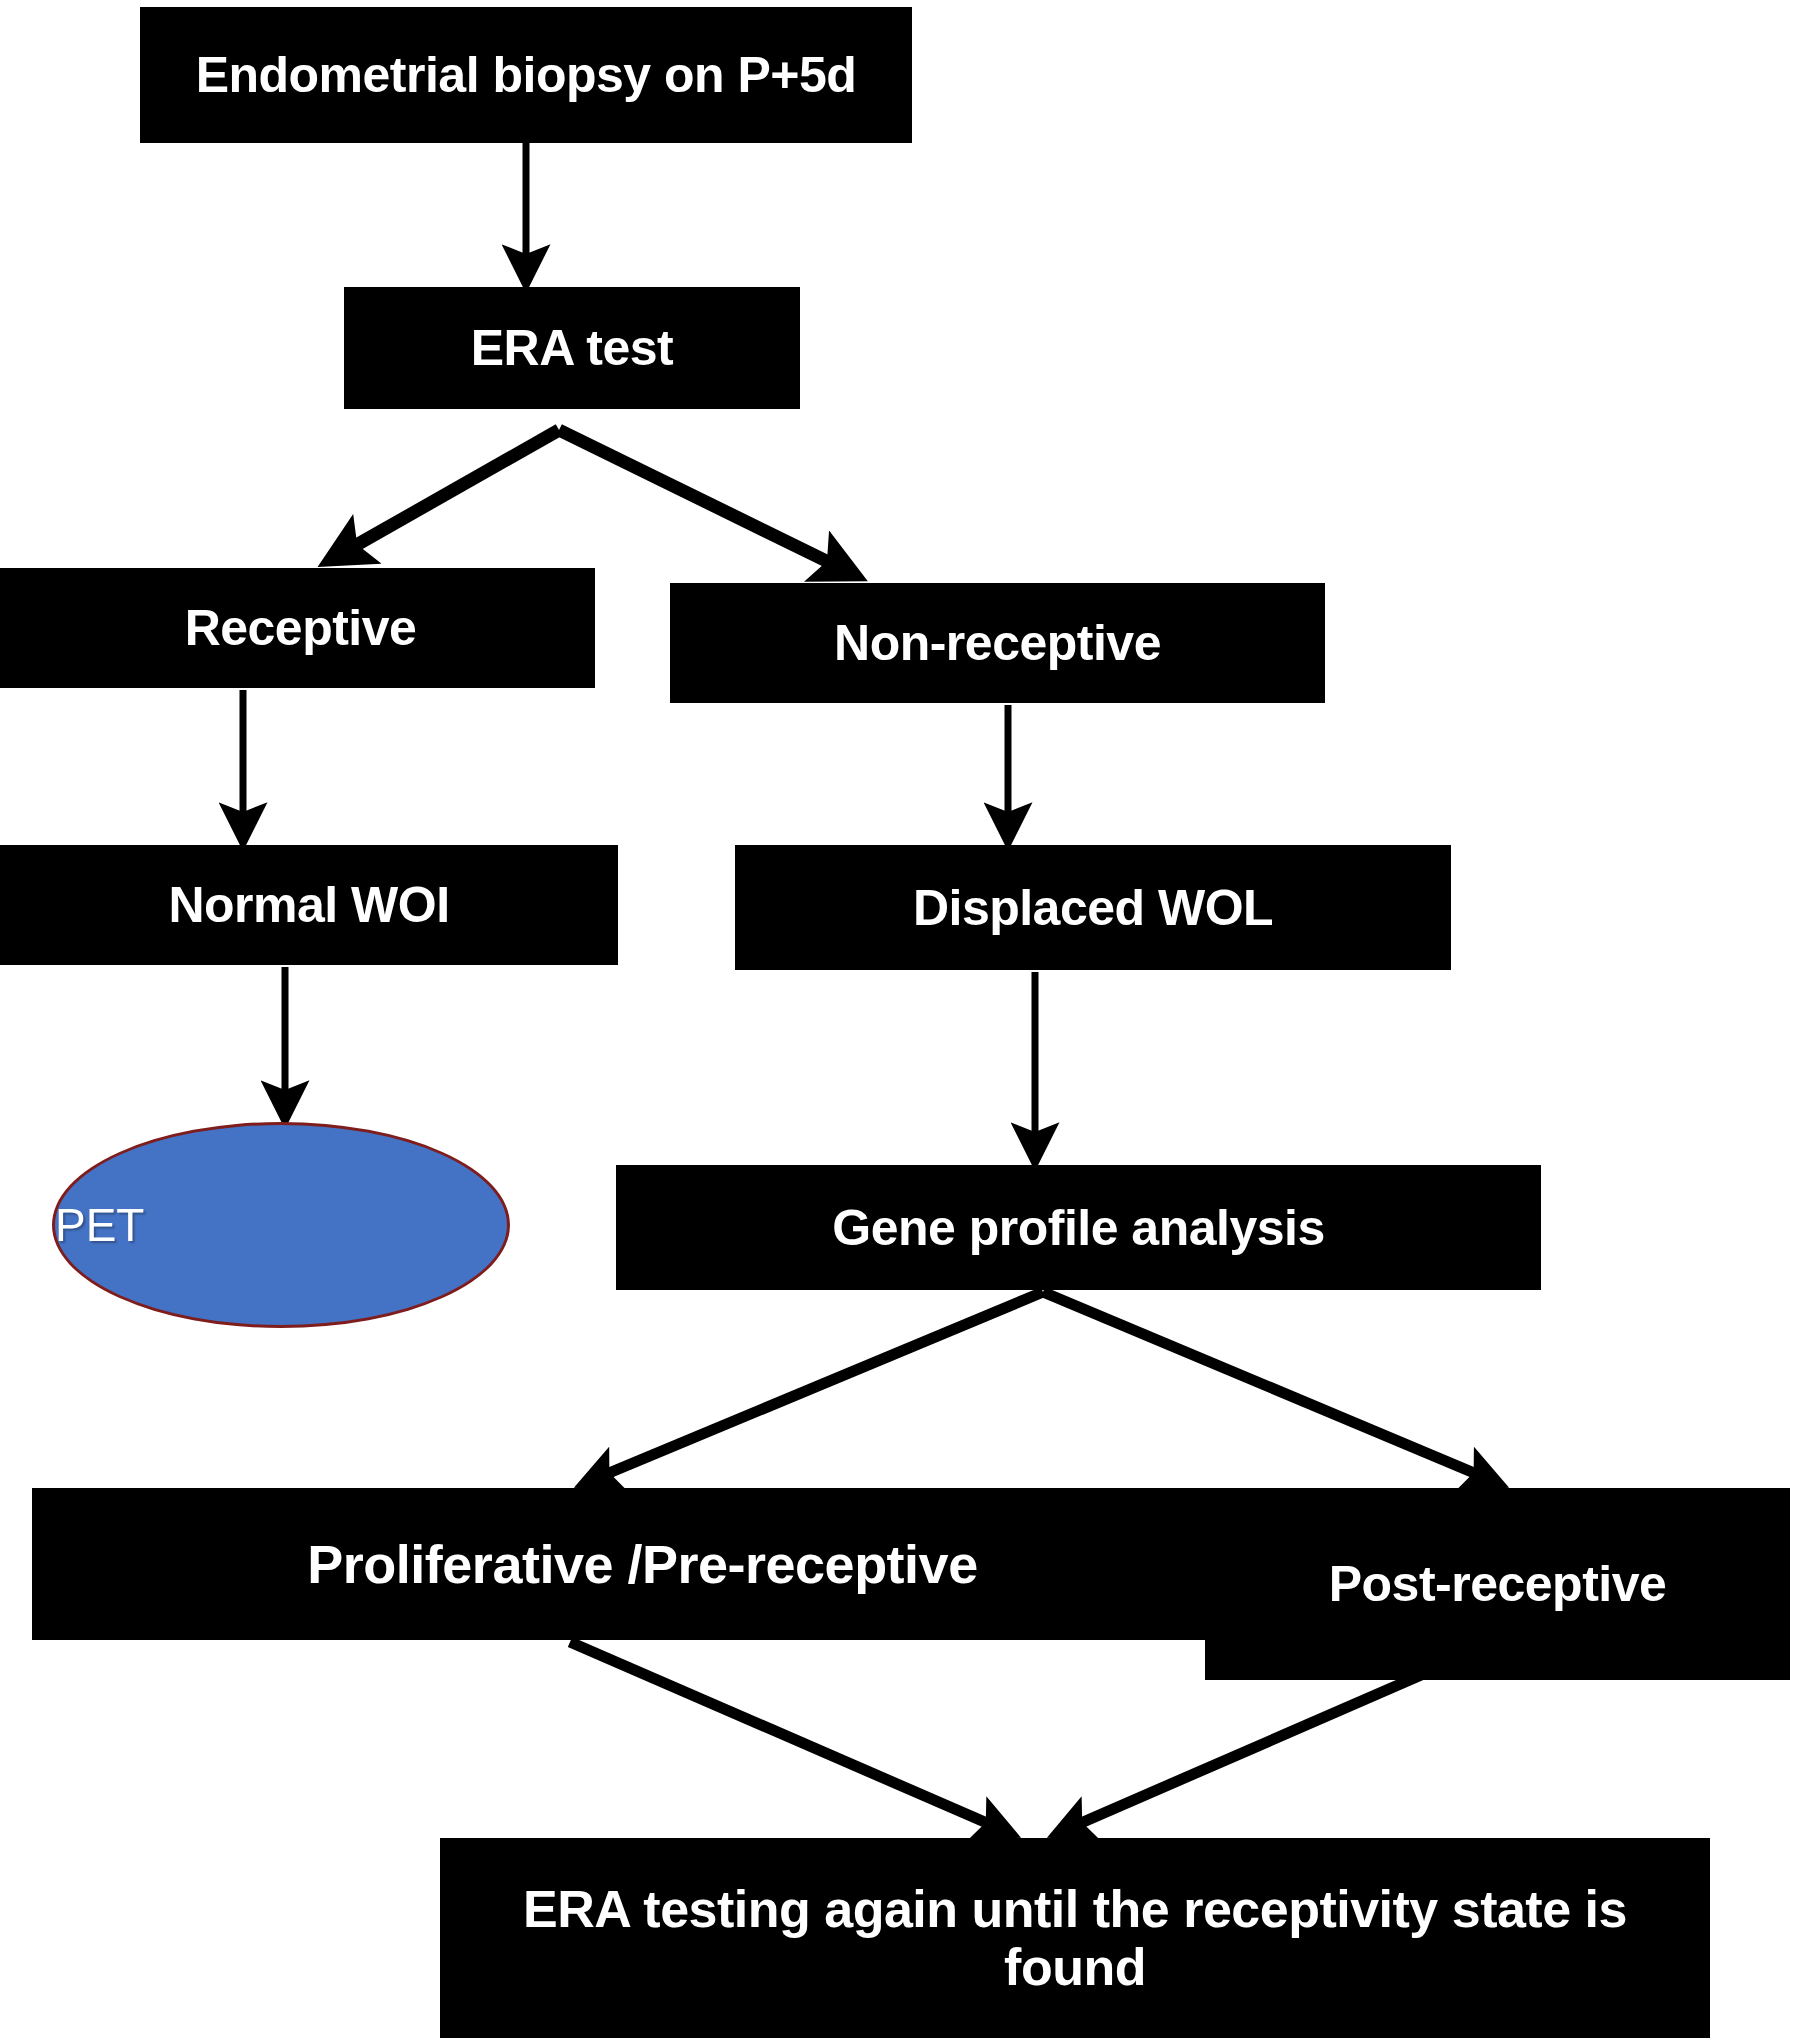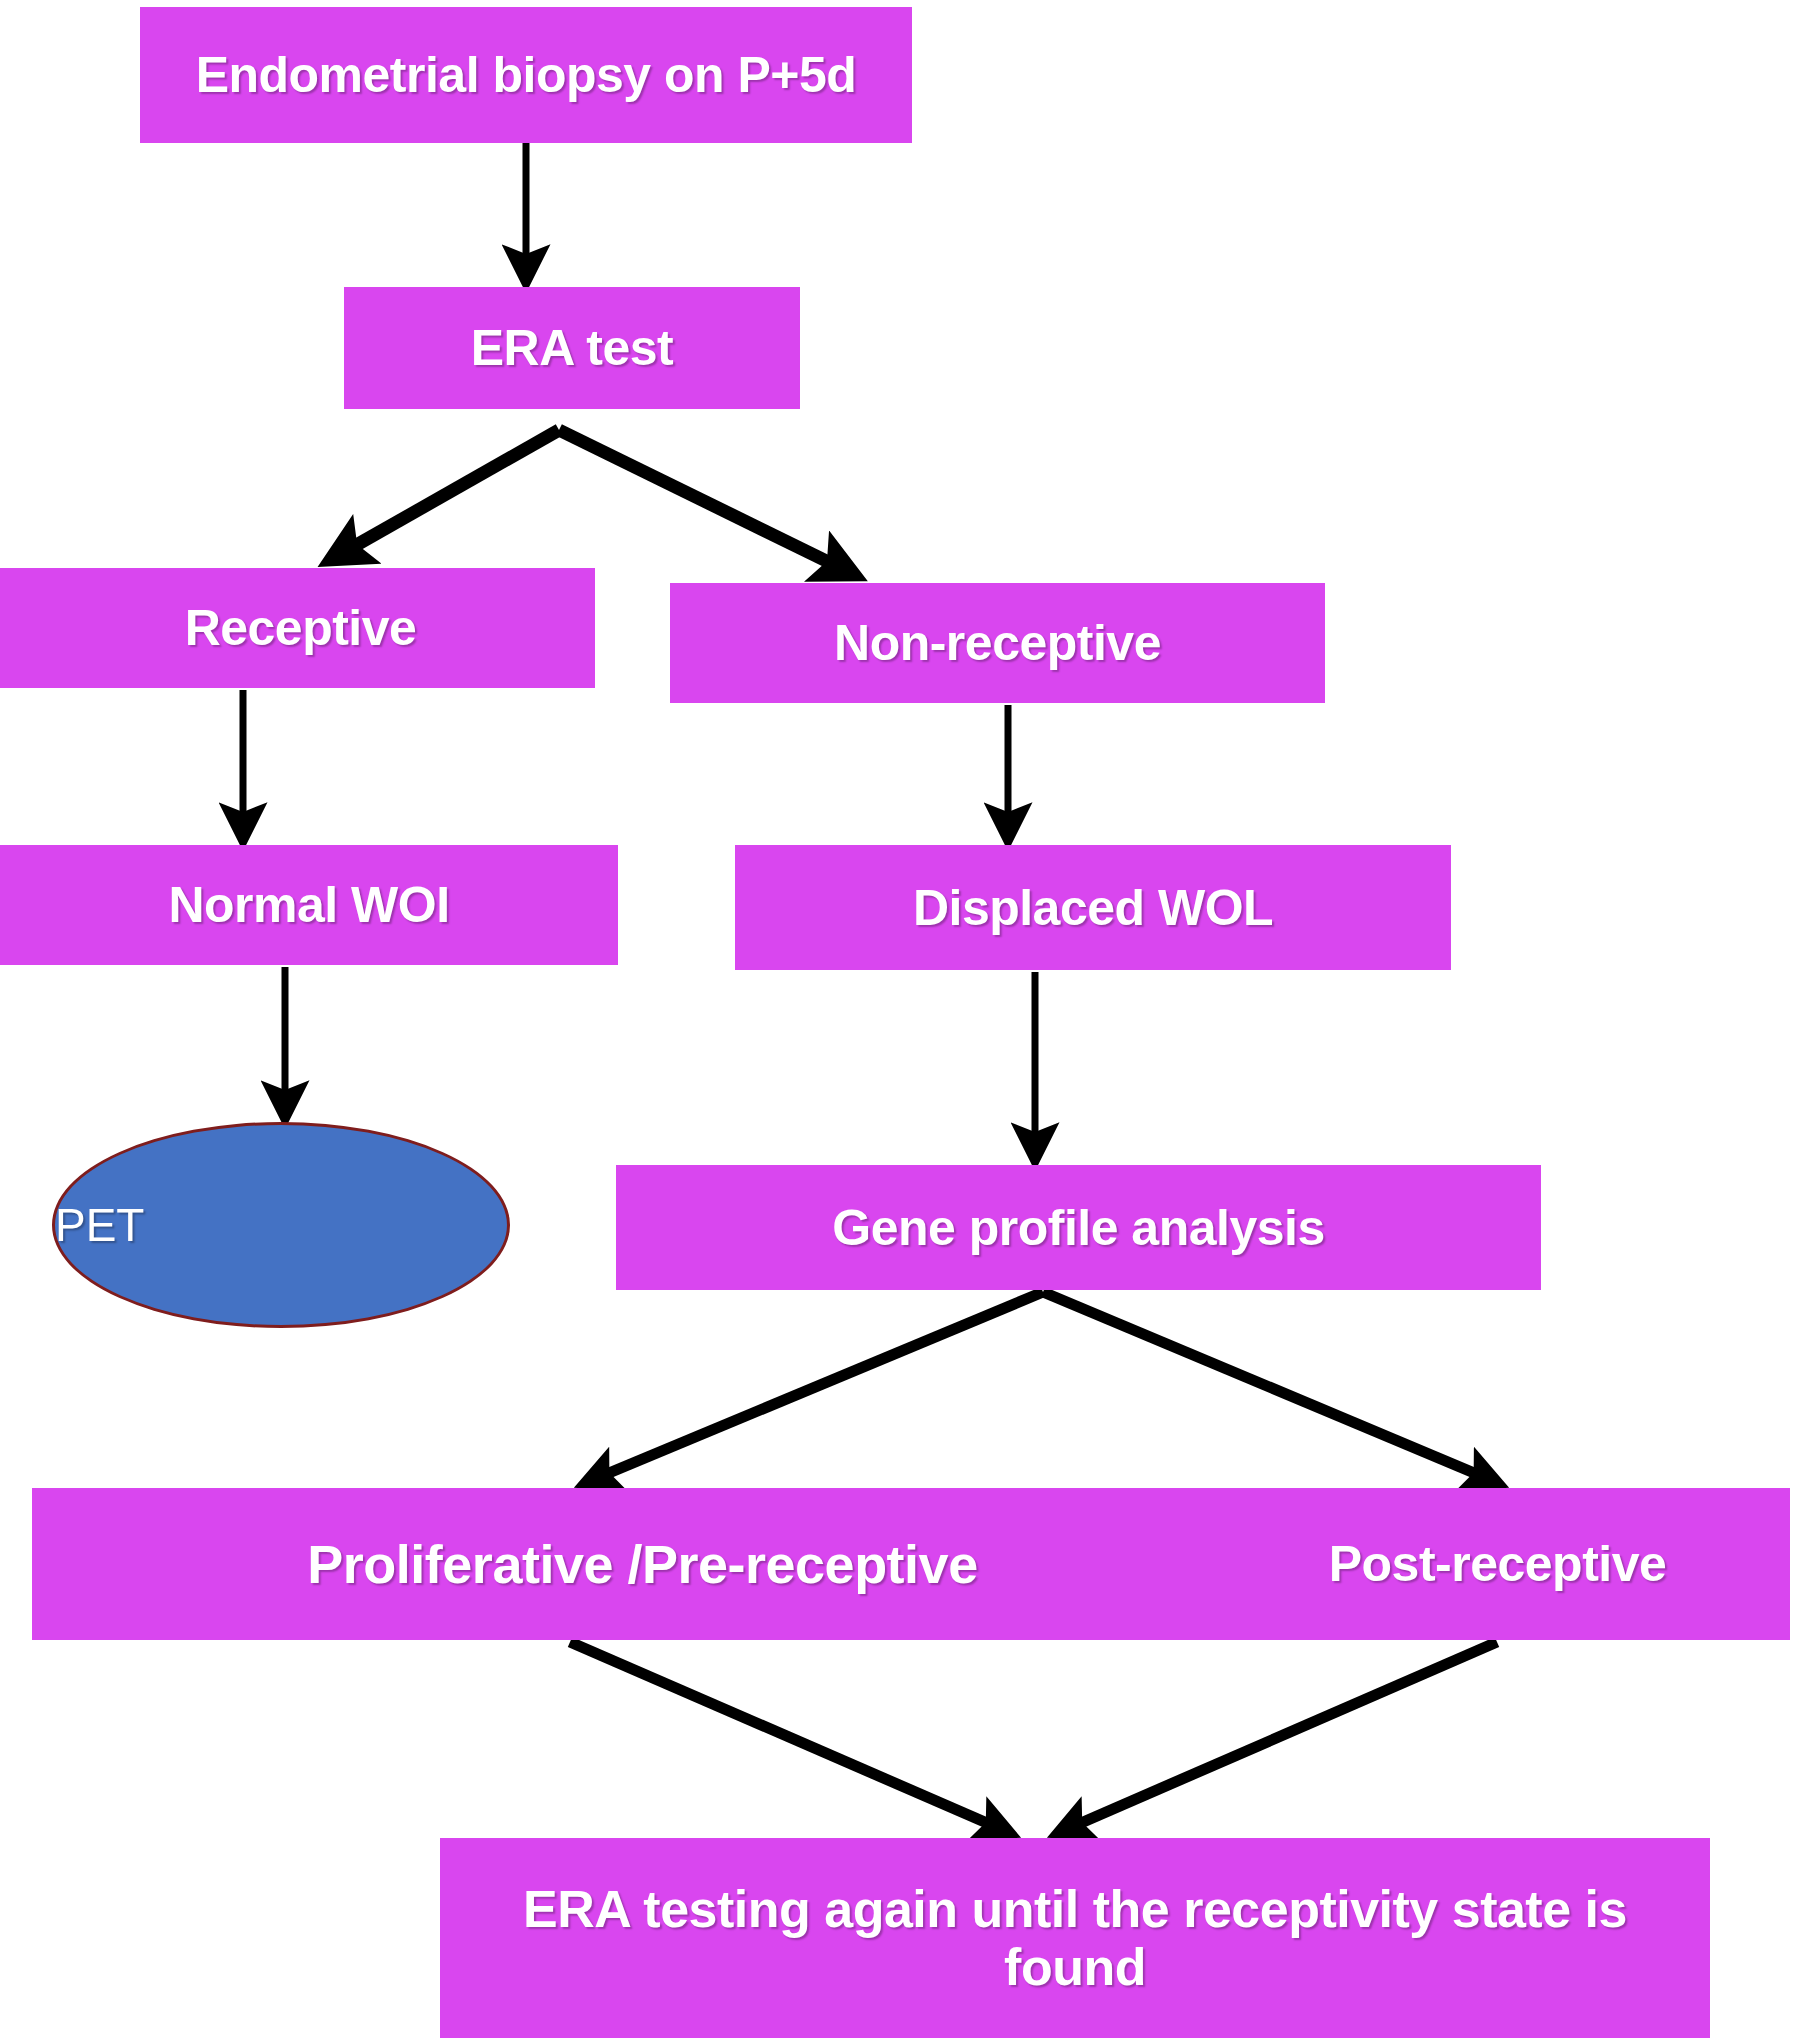--- a/index.html
+++ b/index.html
@@ -11,21 +11,21 @@
     position: relative;
     width: 1803px;
     height: 2040px;
     background: #ffffff;
     overflow: hidden;
     font-family: "Liberation Sans", sans-serif;
   }
   .node {
     position: absolute;
     box-sizing: border-box;
-    background: #d946ef;
+    background: #000000;
     color: #ffffff;
     display: flex;
     align-items: center;
     justify-content: center;
     text-align: center;
     font-weight: bold;
     line-height: 1.12;
     letter-spacing: -0.5px;
     text-shadow: 2px 2px 2px rgba(0,0,0,0.28);
     padding: 0 10px;
@@ -101,20 +101,20 @@
       </div>
       <div class="ellipse" style="left: 52px; top: 1122px; width: 458px; height: 206px; font-size: 46px;">
         <span>PET</span>
       </div>
       <div class="node" style="left: 600px; top: 1165px; width: 925px; height: 125px; font-size: 50px; margin-left: 16px;">
         <span>Gene profile analysis</span>
       </div>
       <div class="node" style="left: 32px; top: 1488px; width: 1221px; height: 152px; font-size: 54px;">
         <span>Proliferative /Pre-receptive</span>
       </div>
-      <div class="node" style="left: 1205px; top: 1488px; width: 585px; height: 152px; font-size: 50px;">
+      <div class="node" style="left: 1205px; top: 1488px; width: 585px; height: 192px; font-size: 50px;">
         <span>Post-receptive</span>
       </div>
       <div class="node" style="left: 440px; top: 1838px; width: 1270px; height: 200px; font-size: 52px;">
         <span>ERA testing again until the receptivity state is found</span>
       </div>
     </div>
 </div>
 
 </body></html>

